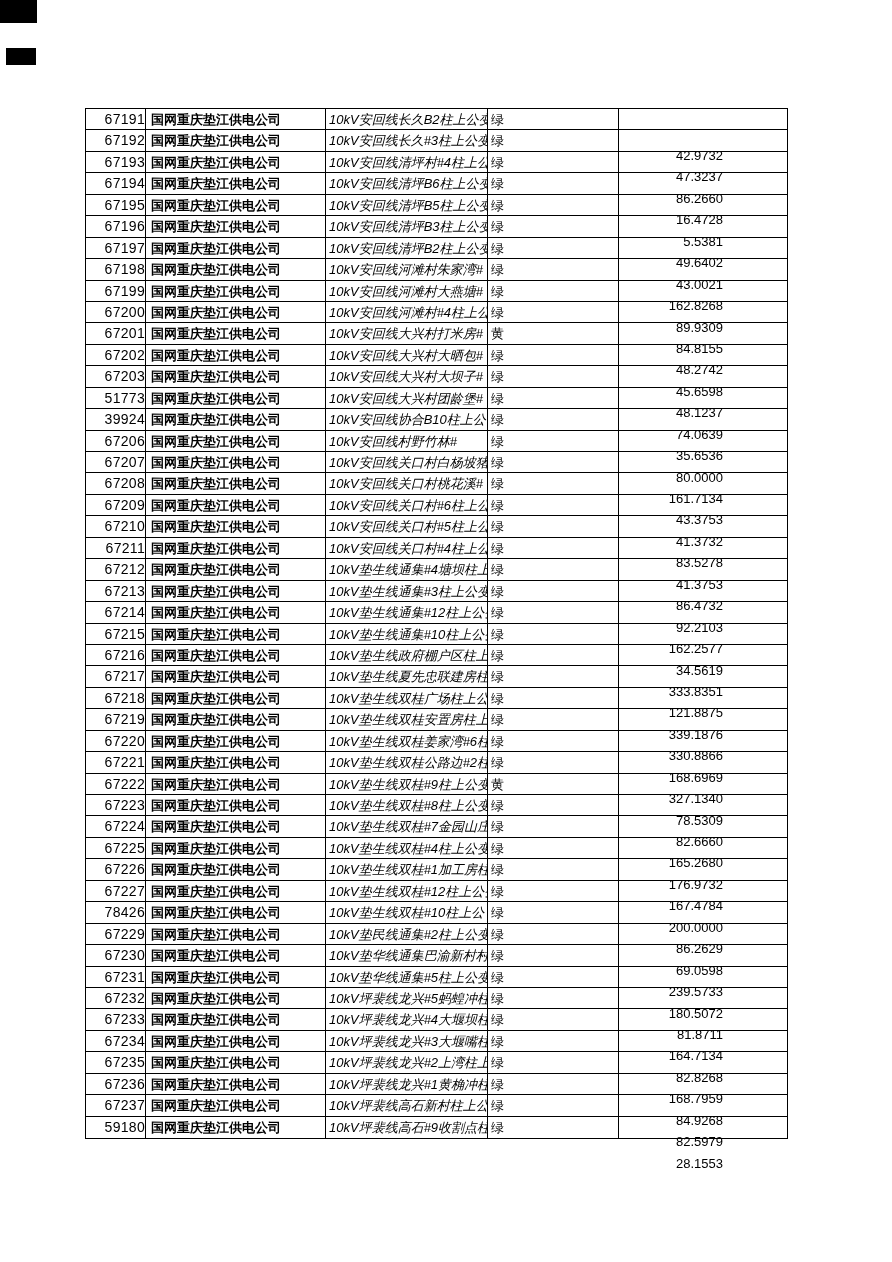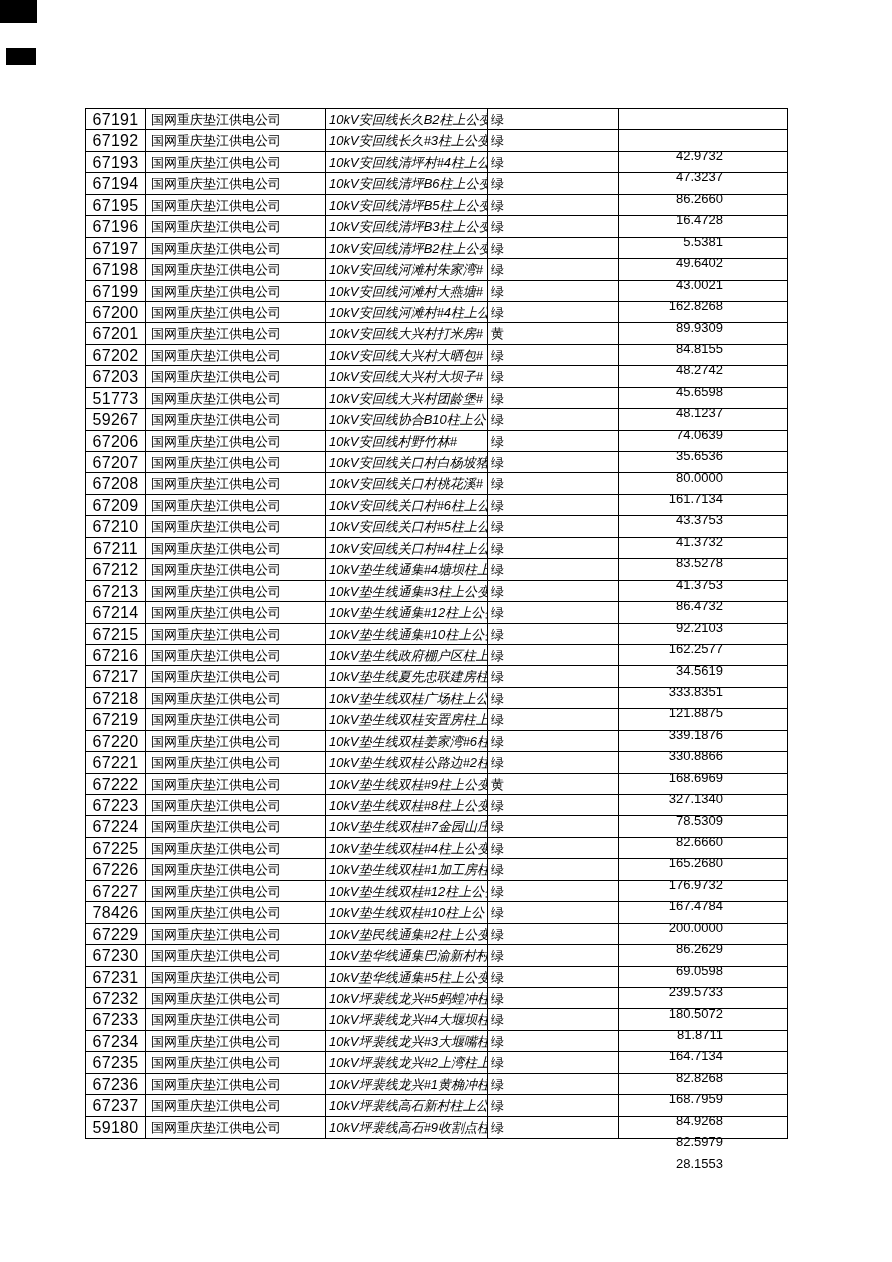--- a/index.html
+++ b/index.html
@@ -41,27 +41,28 @@
   .cell {
     box-sizing: border-box;
     border-right: 1px solid #000;
     overflow: hidden;
     white-space: nowrap;
     height: 100%;
   }
   .cell:last-child { border-right: none; }
   .c-id {
     width: 60px;
-    text-align: center;
-    font-size: 16px;
+    text-align: right;
+    font-size: 14px;
     letter-spacing: 0.3px;
   }
   .c-company {
     width: 180px;
     padding-left: 5px;
+    font-weight: bold;
   }
   .c-desc {
     width: 162px;
     padding-left: 3px;
     font-style: italic;
   }
   .c-status {
     width: 131px;
     padding-left: 3px;
   }
@@ -185,21 +186,21 @@
 
   <div class="row">
     <div class="cell c-id">51773</div>
     <div class="cell c-company">国网重庆垫江供电公司</div>
     <div class="cell c-desc">10kV安回线大兴村团龄堡#</div>
     <div class="cell c-status">绿</div>
     <div class="cell c-value">74.0639</div>
   </div>
 
   <div class="row">
-    <div class="cell c-id">59267</div>
+    <div class="cell c-id">39924</div>
     <div class="cell c-company">国网重庆垫江供电公司</div>
     <div class="cell c-desc">10kV安回线协合B10柱上公</div>
     <div class="cell c-status">绿</div>
     <div class="cell c-value">35.6536</div>
   </div>
 
   <div class="row">
     <div class="cell c-id">67206</div>
     <div class="cell c-company">国网重庆垫江供电公司</div>
     <div class="cell c-desc">10kV安回线村野竹林#</div>

